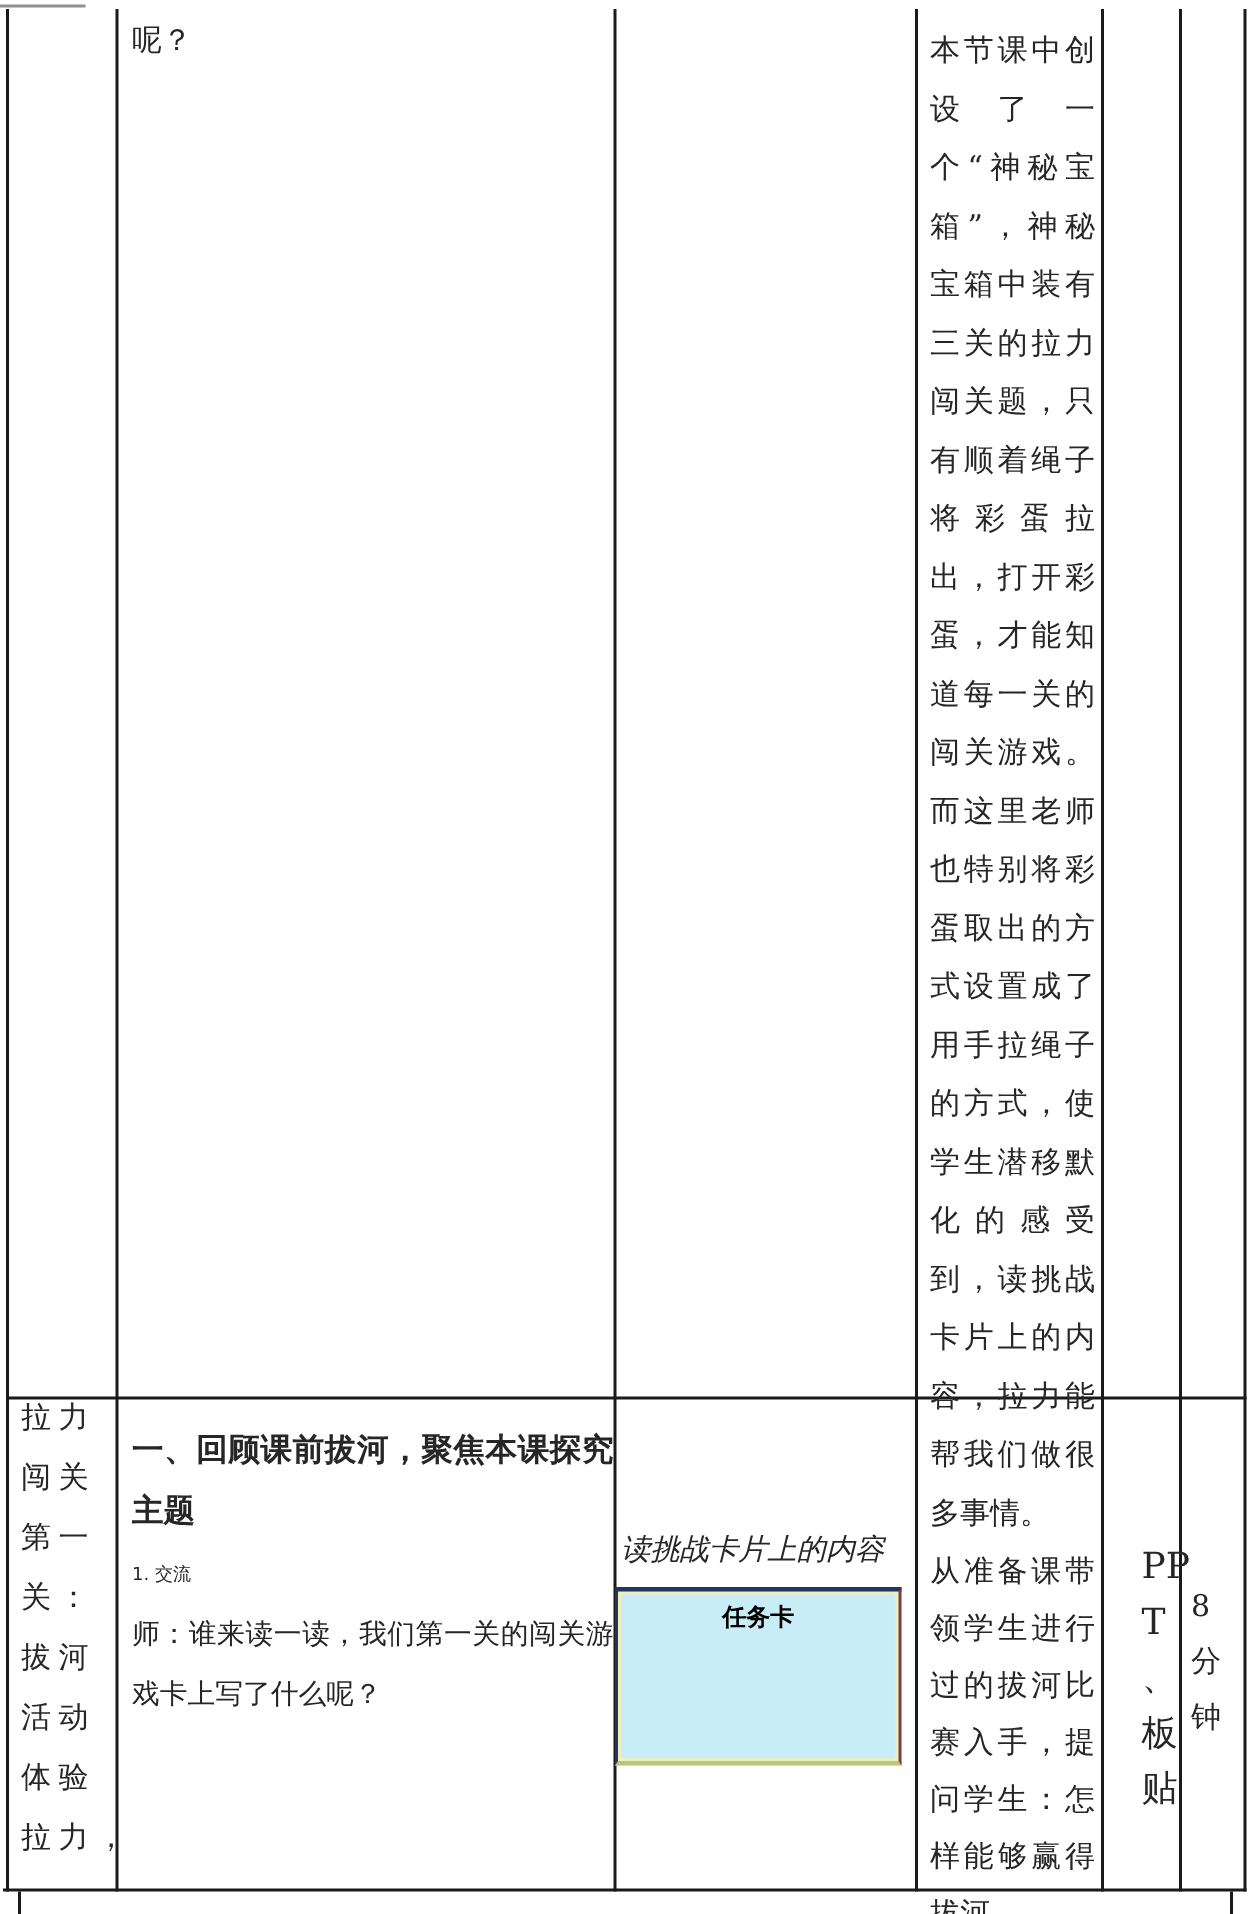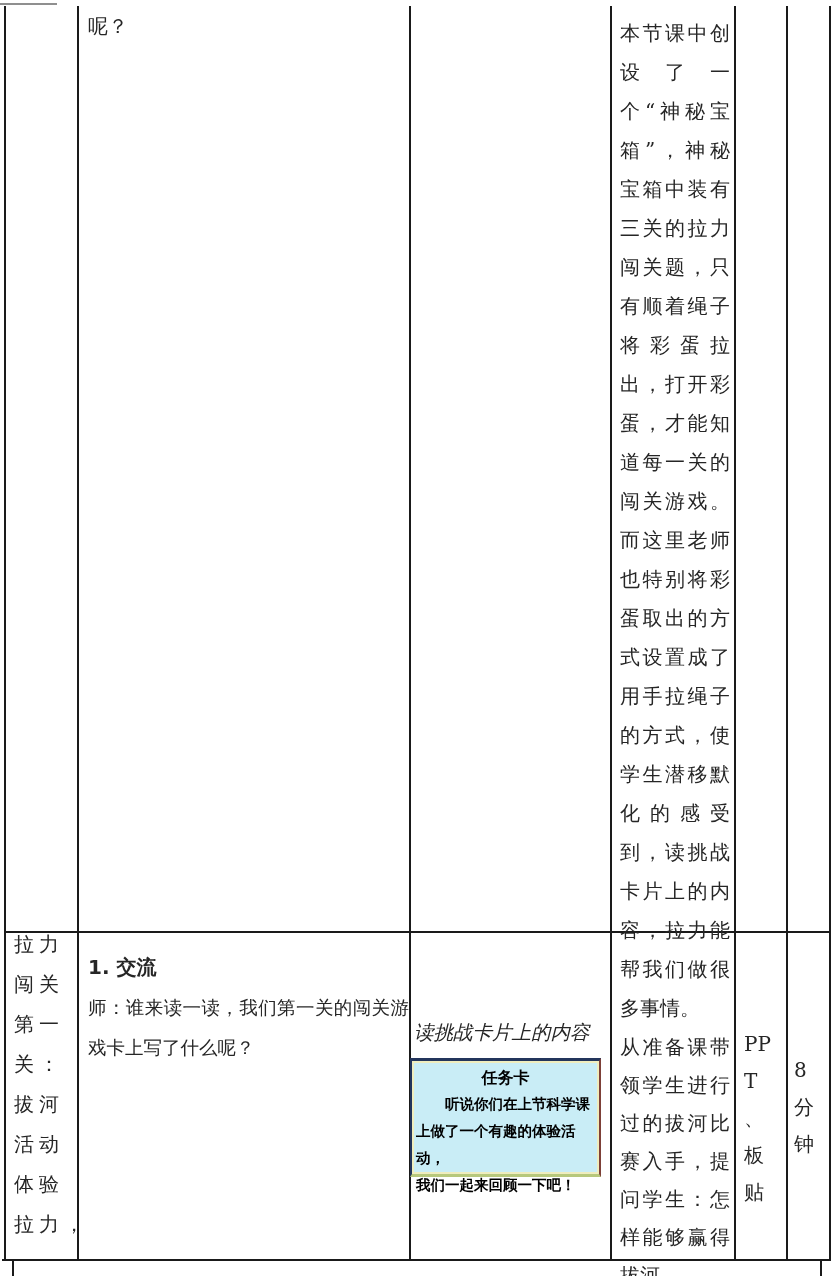--- a/index.html
+++ b/index.html
@@ -18,41 +18,41 @@
   .cell { position:absolute; }
   .pre  { white-space:pre-line; }
   .just { text-align:justify; text-justify:inter-character; }
 
   #r1c2-text { left:88px; top:10px;  font-size:20px; line-height:32px; }
   #r1c4-text { left:620px; top:14px; width:110px; font-size:20px; line-height:39px; }
   #r2c1-text { left:14px; top:924px; font-size:20px; line-height:40px; letter-spacing:5px; }
 
   #r2c2 { left:88px; top:946px; width:321px; }
   #r2c2-heading    { font-family:"DejaVu Sans","Liberation Sans",sans-serif; font-weight:700; font-size:21px; line-height:41px; }
-  #r2c2-subheading { font-family:"DejaVu Sans","Liberation Sans",sans-serif; font-weight:700; font-size:20px; line-height:42px; }
+  #r2c2-subheading { font-family:"DejaVu Sans","Liberation Sans",sans-serif; font-weight:400; font-size:12px; line-height:42px; }
   #r2c2-body       { font-size:18.5px; line-height:40px; }
 
   #r2c3-caption { left:414px; top:1020px; font-size:19.5px; line-height:26px;font-style:italic; }
 
   .task-card {
     position:absolute; left:410px; top:1058px; width:191px; height:119px;
     box-sizing:border-box;
     background:var(--card-bg,#c9edf6);
     border-top:3px solid var(--card-border-dark,#23355c);
     border-left:2px solid var(--card-border-dark,#23355c);
     border-right:2px solid var(--card-border-side,#7d4038);
     border-bottom:3px solid var(--card-border-bottom,#b7c87c);
     box-shadow: inset 0 0 0 2px var(--card-border-inner,#efedbe);
     font-family:"DejaVu Sans","Liberation Sans",sans-serif; color:#000;
   }
   .card-title { margin-top:6px; text-align:center; font-weight:700; font-size:16px; line-height:22px; }
   .card-body  { margin-top:2px; padding:0 4px; font-weight:700; font-size:14.5px; line-height:27px; }
 
   #r2c4-text { left:620px; top:1028px; width:110px; font-size:20px; line-height:38px; }
-  #r2c5-text { left:744px; top:1026px; font-size:20px; line-height:37px; }
+  #r2c5-text { left:761px; top:1026px; font-size:24px; line-height:37px; }
   #r2c6-text { left:794px; top:1052px; font-size:20px; line-height:37px; }
 </style>
 </head>
 <body>
 
 <div class="page">
 
   <div>
     <div class="topmark"></div>
     <div class="vline" style="left:4px"></div>
@@ -77,31 +77,29 @@
     <div class="cell pre" id="r2c1-text">拉力
 闯关
 第一
 关：
 拔河
 活动
 体验
 拉力，</div>
 
     <div class="cell" id="r2c2">
+      <div class="just" id="r2c2-heading">一、回顾课前拔河，聚焦本课探究主题</div>
       <div id="r2c2-subheading">1. 交流</div>
       <div class="just" id="r2c2-body">师：谁来读一读，我们第一关的闯关游戏卡上写了什么呢？</div>
     </div>
 
     <div class="cell" id="r2c3-caption">读挑战卡片上的内容</div>
 
     <div class="task-card">
       <div class="card-title">任务卡</div>
-      <div class="card-body pre">　　听说你们在上节科学课
-上做了一个有趣的体验活动，
-我们一起来回顾一下吧！</div>
     </div>
 
     <div class="cell just" id="r2c4-text">从准备课带领学生进行过的拔河比赛入手，提问学生：怎样能够赢得拔河</div>
     <div class="cell pre" id="r2c5-text">PP
 T
 、
 板
 贴</div>
     <div class="cell pre" id="r2c6-text">8
 分

